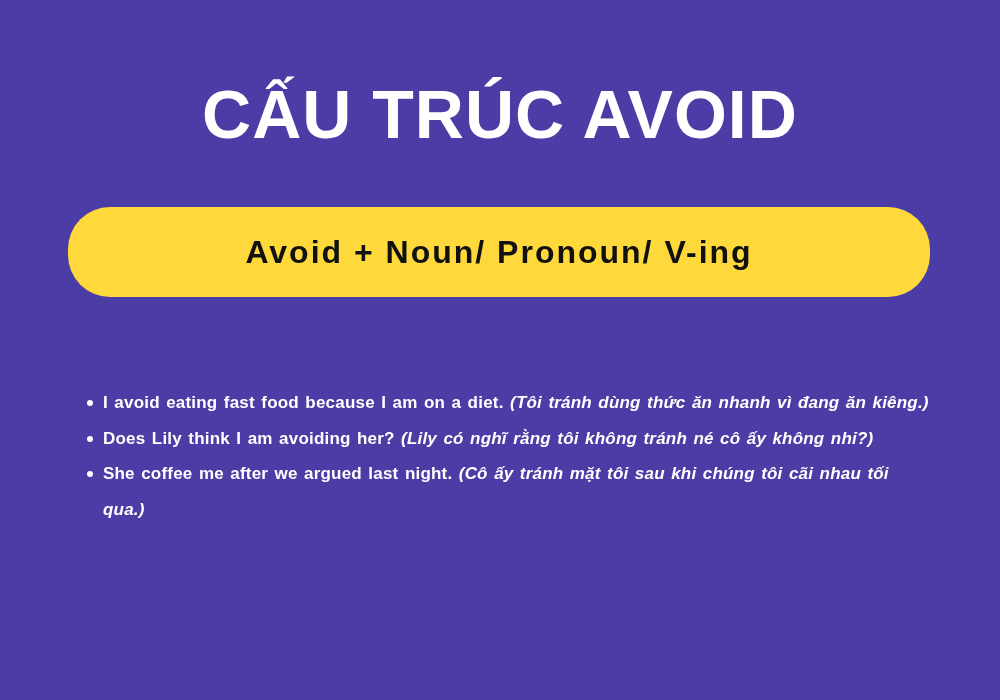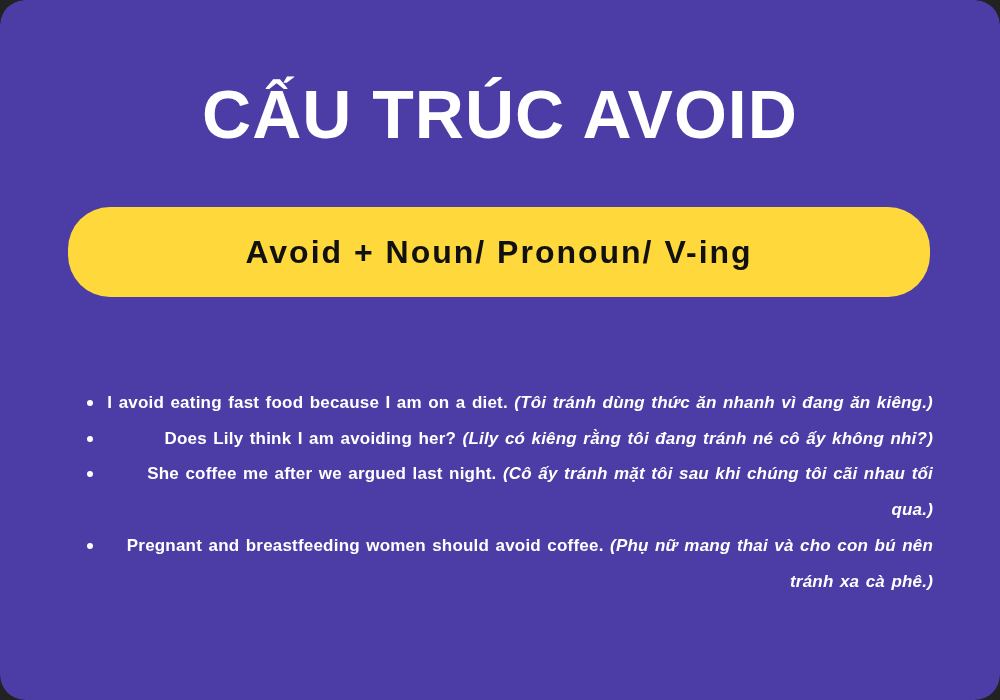--- a/index.html
+++ b/index.html
@@ -1,21 +1,21 @@
 <!DOCTYPE html>
 <html style="--bg: #4C3CA5; --formula-bg: #FFD93B; --formula-text: #111111; --body-text: #FFFFFF;"><head>
 <meta charset="utf-8">
 <style>
   :root {
     --bg: #4C3CA5;
     --formula-bg: #FFD93B;
     --formula-text: #111111;
     --body-text: #FFFFFF;
   }
-  * { margin: 0; padding: 0; box-sizing: border-box; border-radius: 25px; }
+  * { margin: 0; padding: 0; box-sizing: border-box; }
   html, body { background: #222; }
   .canvas {
     position: relative;
     width: 1000px;
     height: 700px;
     margin: 0 auto;
     background: var(--bg);
     overflow: hidden;
     font-family: "Liberation Sans", "DejaVu Sans", sans-serif;
   }
@@ -60,21 +60,20 @@
   }
   .examples li {
     position: relative;
     padding-left: 18px;
     color: var(--body-text);
     font-size: 17px;
     font-weight: 700;
     line-height: 35.7px;
     letter-spacing: 0.2px;
     word-spacing: 1.5px;
-    text-align: right;
   }
   .dot {
     position: absolute;
     left: 2px;
     top: 15px;
     width: 6px;
     height: 6px;
     border-radius: 50%;
     background: var(--body-text);
   }
@@ -93,27 +92,22 @@
 
   <ul class="examples">
     <li>
       <span class="dot"></span>
       <span class="en">I avoid eating fast food because I am on a diet.</span>
       <span class="vi">(Tôi tránh dùng thức ăn nhanh vì đang ăn kiêng.)</span>
     </li>
     <li>
       <span class="dot"></span>
       <span class="en">Does Lily think I am avoiding her?</span>
-      <span class="vi">(Lily có kiêng rằng tôi đang tránh né cô ấy không nhỉ?)</span>
+      <span class="vi">(Lily có nghĩ rằng tôi không tránh né cô ấy không nhỉ?)</span>
     </li>
     <li>
       <span class="dot"></span>
       <span class="en">She coffee me after we argued last night.</span>
       <span class="vi">(Cô ấy tránh mặt tôi sau khi chúng tôi cãi nhau tối qua.)</span>
     </li>
-    <li>
-      <span class="dot"></span>
-      <span class="en">Pregnant and breastfeeding women should avoid coffee.</span>
-      <span class="vi">(Phụ nữ mang thai và cho con bú nên tránh xa cà phê.)</span>
-    </li>
   </ul>
 
 </div>
 
 </body></html>

